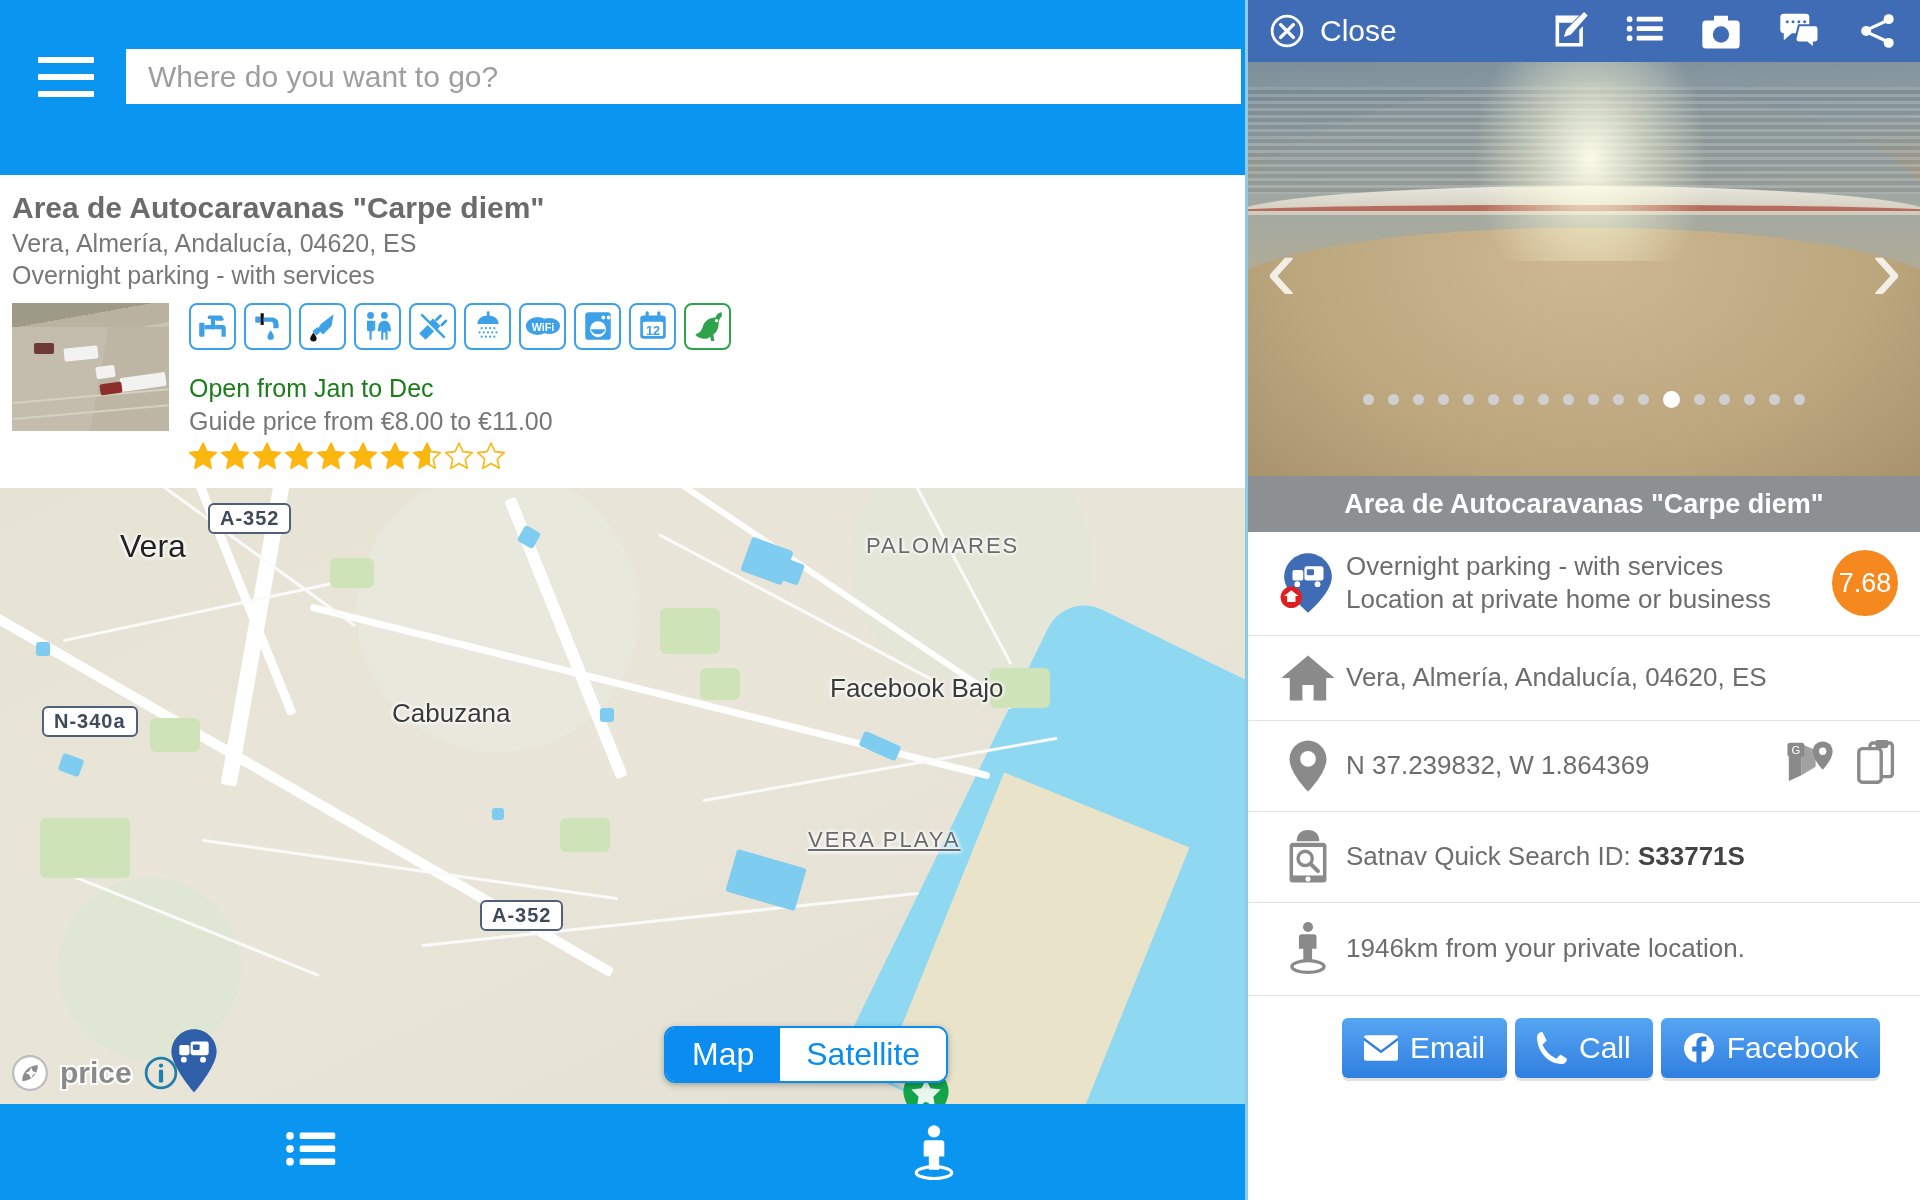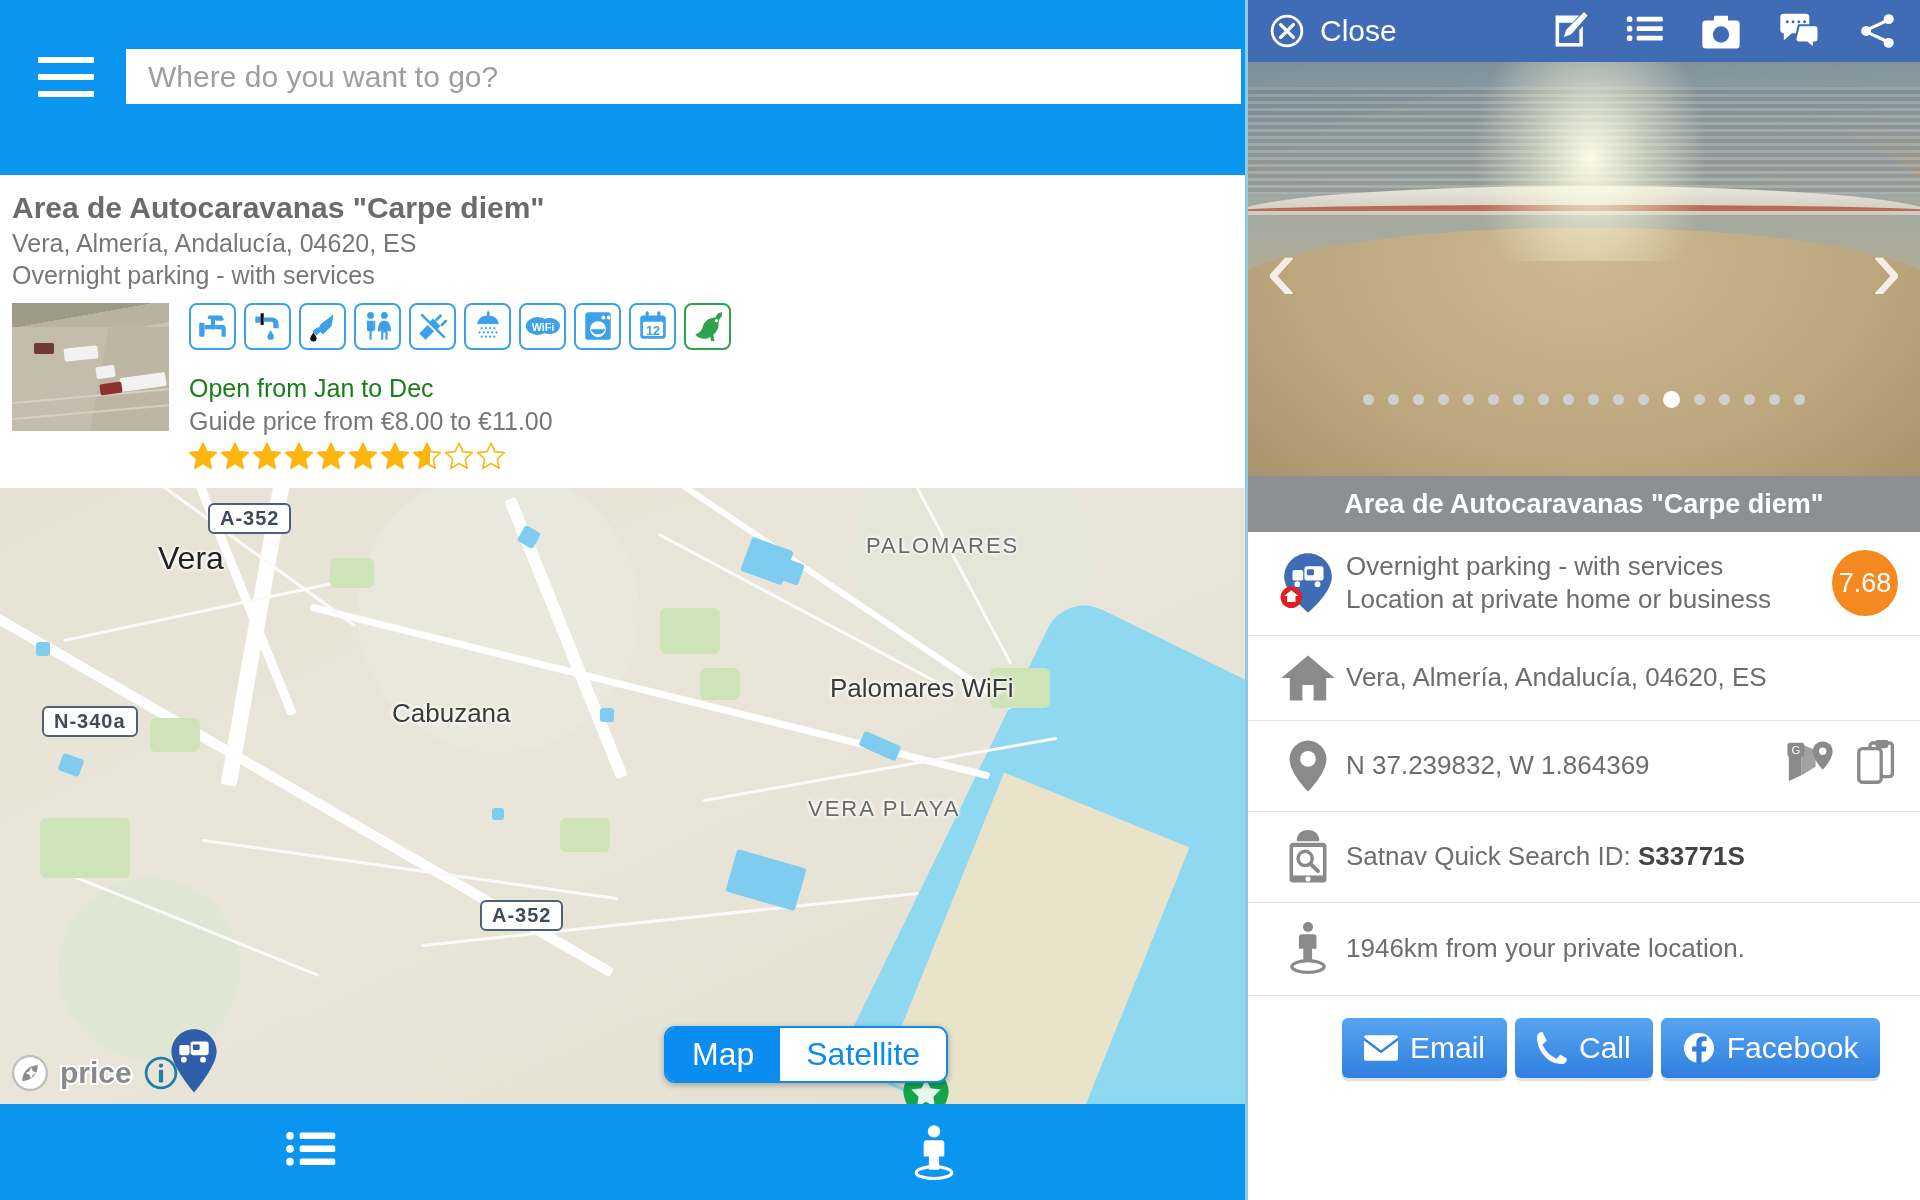--- a/index.html
+++ b/index.html
@@ -437,25 +437,25 @@
       <div class="water-patch" style="left:745px;top:55px;width:44px;height:36px;transform:rotate(20deg);"></div>
       <div class="water-patch" style="left:776px;top:72px;width:26px;height:22px;transform:rotate(20deg);"></div>
       <div class="water-patch" style="left:60px;top:268px;width:22px;height:18px;transform:rotate(20deg);"></div>
       <div class="water-patch" style="left:36px;top:154px;width:14px;height:14px;"></div>
       <div class="water-patch" style="left:600px;top:220px;width:14px;height:14px;"></div>
       <div class="water-patch" style="left:492px;top:320px;width:12px;height:12px;"></div>
       <div class="water-patch" style="left:730px;top:370px;width:72px;height:44px;transform:rotate(16deg);"></div>
       <div class="water-patch" style="left:860px;top:250px;width:40px;height:16px;transform:rotate(24deg);"></div>
 
       <div id="map-labels">
-          <div class="maplbl big" style="left: 120px; top: 52px; margin-left: 38px;">Vera</div>
+          <div class="maplbl big" style="left: 120px; top: 40px;">Vera</div>
           <div class="maplbl" style="left: 392px; top: 210px;">Cabuzana</div>
           <div class="maplbl caps" style="left: 866px; top: 45px;">PALOMARES</div>
-          <div class="maplbl" style="left: 830px; top: 185px;">Palomares WiFi</div>
-          <div class="maplbl caps" style="left: 808px; top: 308px;">VERA PLAYA</div>
+          <div class="maplbl" style="left: 830px; top: 185px;">Facebook Bajo</div>
+          <div class="maplbl caps" style="left: 808px; top: 339px; text-decoration: underline;">VERA PLAYA</div>
         </div>
       <div id="map-shields">
           <div class="shield" style="left: 208px; top: 15px;">A-352</div>
           <div class="shield" style="left: 42px; top: 218px;">N-340a</div>
           <div class="shield" style="left: 480px; top: 412px;">A-352</div>
         </div>
       <div id="map-pins">
           <div class="pin" style="left: 168px; top: 540px;">
     <svg viewBox="0 0 46 58">
       <path d="M23 1 C12 1 3 10 3 21 c0 13 20 36 20 36 s20 -23 20 -36 C43 10 34 1 23 1z" fill="#2E5FA8"></path>

